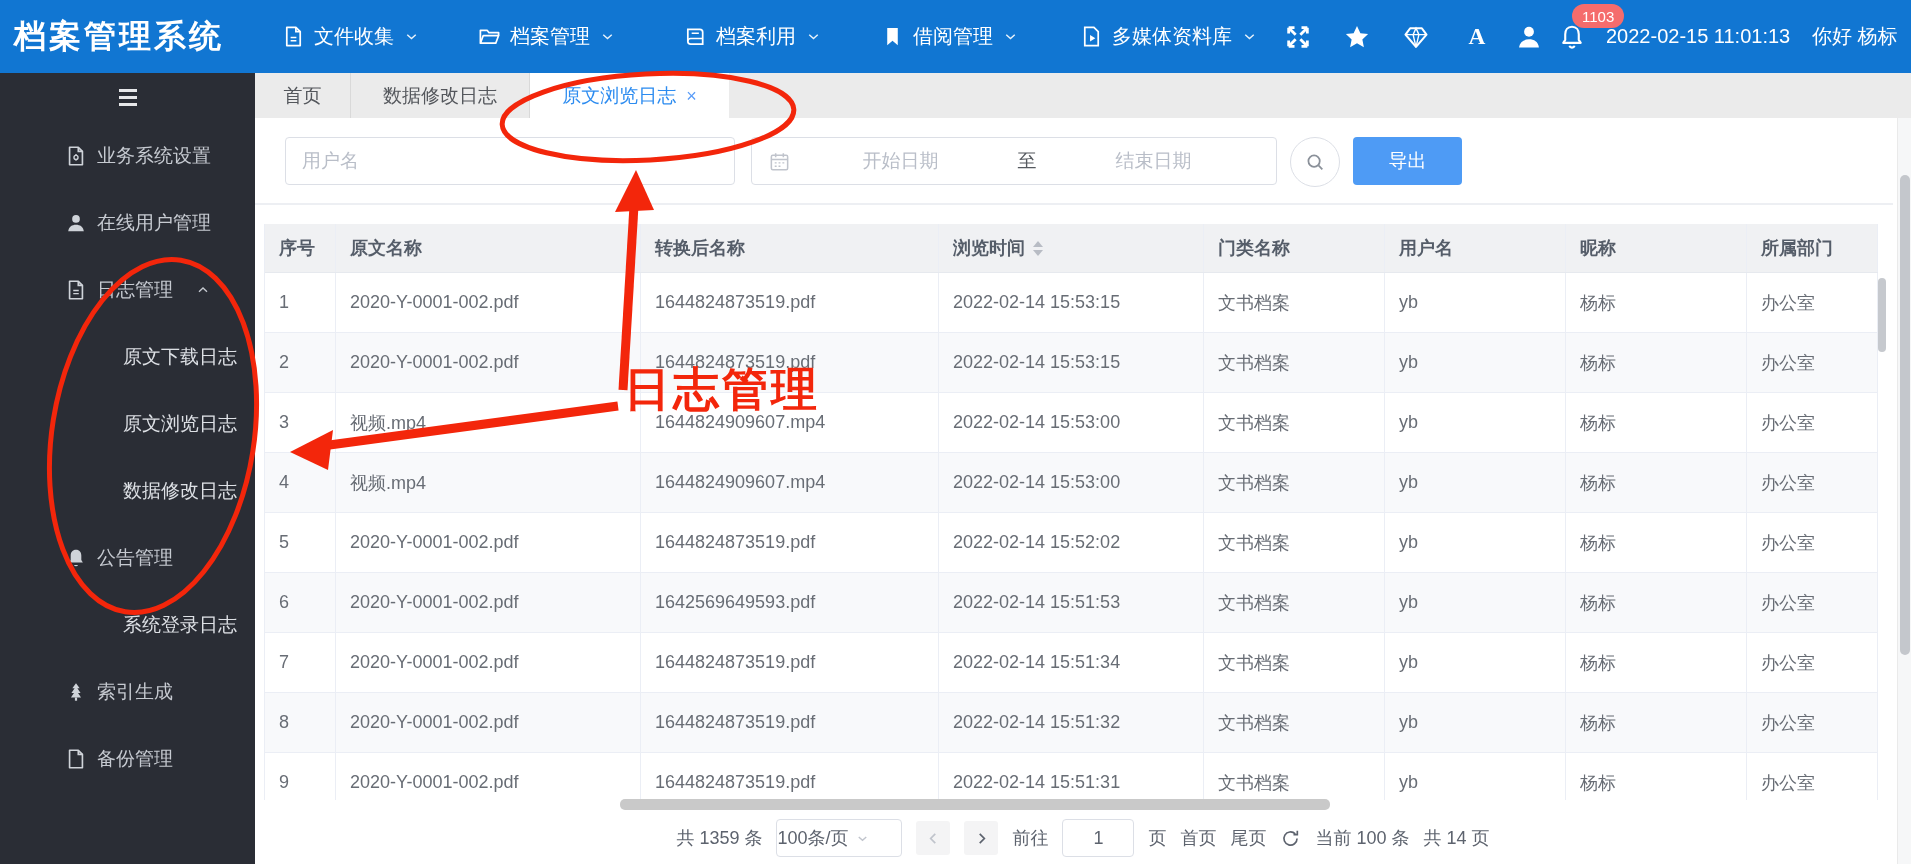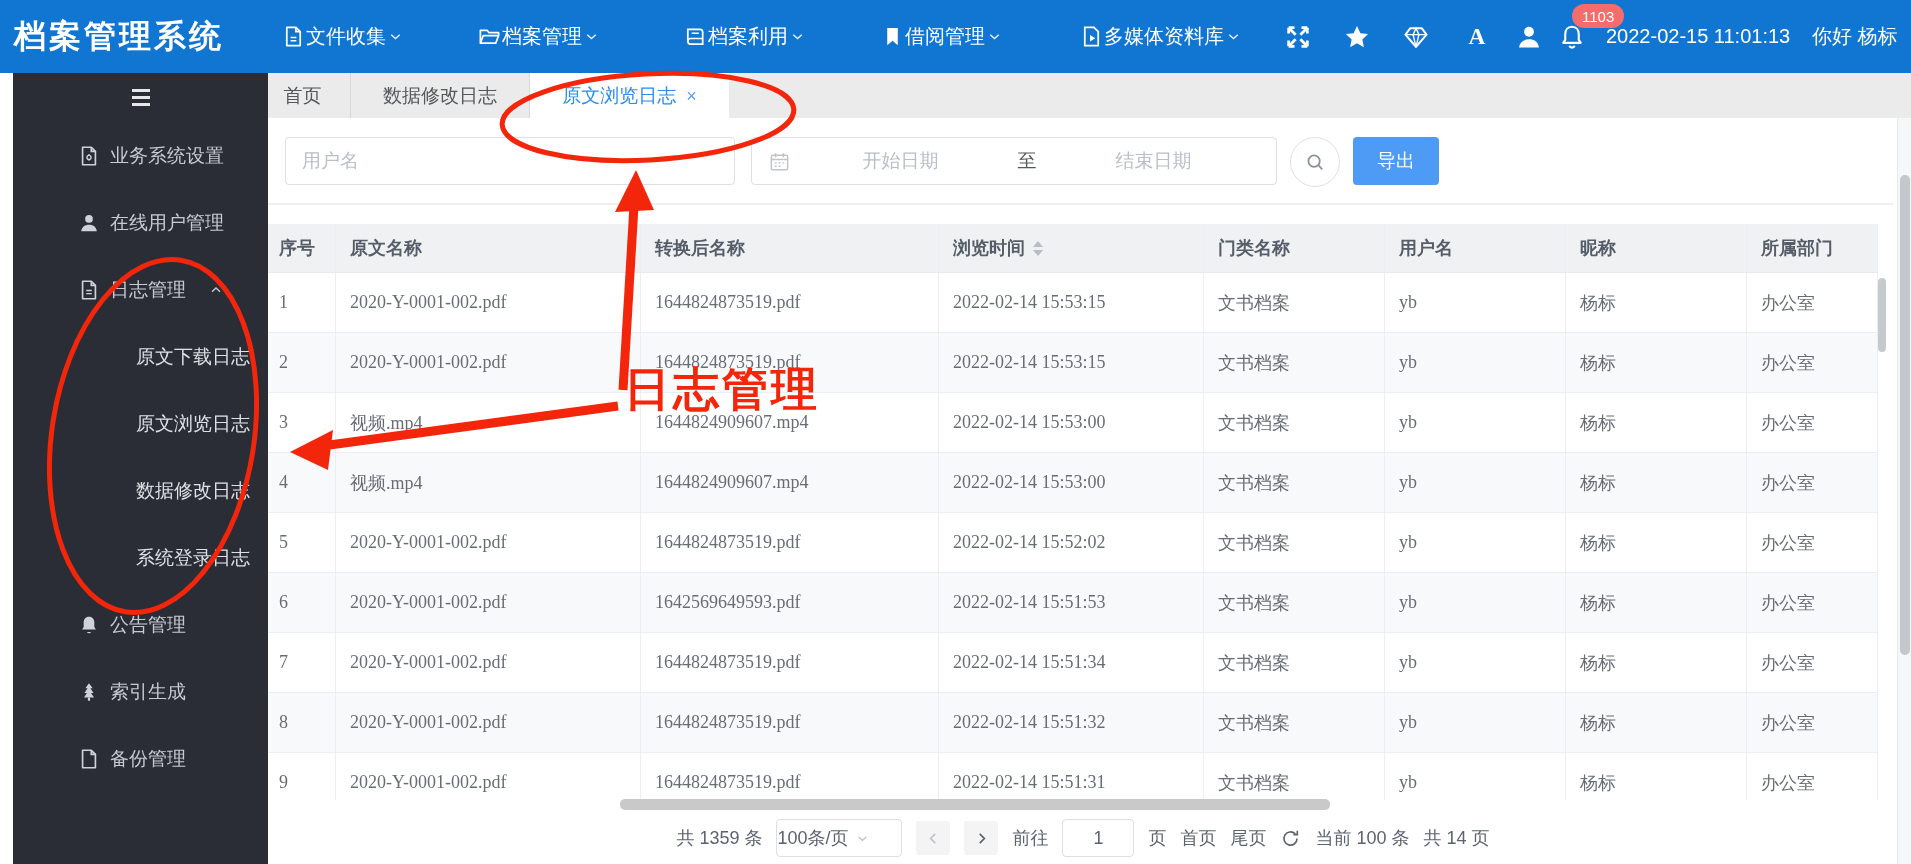--- a/index.html
+++ b/index.html
@@ -1,30 +1,30 @@
 <!DOCTYPE html>
 <html><head>
 <meta charset="utf-8">
 <style>
   html,body{margin:0;padding:0;width:1911px;height:864px;overflow:hidden;background:#fff;
     font-family:"Liberation Sans","DejaVu Sans",sans-serif;}
   
   .topbar{position:absolute;left:0;top:0;width:1911px;height:73px;background:#1176d2;color:#fff;z-index:5;padding-left:32px;}
   .brand{position:absolute;left:14px;top:0;height:73px;line-height:73px;font-size:32px;font-weight:bold;letter-spacing:3px;}
-  .nav-item{position:absolute;top:0;height:73px;display:flex;align-items:center;gap:1px;font-size:20px;cursor:pointer;}
+  .nav-item{position:absolute;top:0;height:73px;display:flex;align-items:center;gap:9px;font-size:20px;cursor:pointer;}
   .nav-item .icon{width:23px;height:23px;}
   .nav-item .chev{width:17px;height:17px;opacity:.9;}
   .tool{position:absolute;top:23px;width:28px;height:28px;cursor:pointer;}
   .badge{position:absolute;left:1572px;top:4px;height:24px;padding:0 10px;background:#f56c6c;border-radius:13px;
     color:#fff;font-size:15px;line-height:26px;z-index:6;}
   .datetime{position:absolute;left:1606px;top:0;height:73px;line-height:73px;font-size:20px;}
   .greeting{position:absolute;left:1812px;top:0;height:73px;line-height:73px;font-size:20px;}
   .icon svg{width:100%;height:100%;display:block;}
   
-  .sidebar{position:absolute;left:13px;top:73px;width:255px;height:791px;background:#2a2d35;z-index:2;}
+  .sidebar{position:absolute;left:0;top:73px;width:255px;height:791px;background:#2a2d35;z-index:2;}
   .burger{height:49px;display:flex;align-items:center;justify-content:center;flex-direction:column;gap:4px;cursor:pointer;}
   .burger i{display:block;width:18px;height:3px;background:#e6e7e9;}
   .side-item{position:relative;height:67px;display:flex;align-items:center;padding-left:97px;box-sizing:border-box;
     color:#c6cad1;font-size:19px;cursor:pointer;}
   .side-item .s-icon{position:absolute;left:65px;top:50%;margin-top:-11px;width:22px;height:22px;color:#cfd3d9;}
   .side-item .chev{position:absolute;right:44px;top:50%;margin-top:-8px;width:16px;height:16px;}
   .side-item.sub{justify-content:flex-end;padding-left:0;padding-right:18px;color:#dde0e5;}
   
   .tabbar{position:absolute;left:255px;top:73px;width:1656px;height:45px;background:#ebebeb;z-index:1;}
   .tab{position:absolute;top:0;height:45px;display:flex;align-items:center;justify-content:center;gap:10px;
@@ -35,27 +35,27 @@
   .inp{position:absolute;top:137px;height:48px;box-sizing:border-box;border:1px solid #dcdfe6;border-radius:4px;
     background:#fff;display:flex;align-items:center;font-size:19px;color:#b9bec8;}
   .inp-user{left:285px;width:450px;padding-left:16px;}
   .date-box{left:751px;width:526px;padding:0 16px;display:grid;grid-template-columns:26px 1fr 40px 1fr;align-items:center;}
   .date-box .cal{width:23px;height:23px;color:#c0c4cc;}
   .date-box .ph{text-align:center;}
   .date-box .to{color:#55595f;text-align:center;}
   .btn-search{position:absolute;left:1290px;top:137px;width:48px;height:48px;border:1px solid #dcdfe6;border-radius:50%;
     background:#fff;display:flex;align-items:center;justify-content:center;color:#8a9099;cursor:pointer;}
   .btn-search .icon{width:22px;height:22px;}
-  .btn-export{position:absolute;left:1353px;top:137px;width:86px;height:48px;background:#4e9bf5;border-radius:4px;
+  .btn-export{position:absolute;left:1353px;top:137px;width:109px;height:48px;background:#4e9bf5;border-radius:4px;
     color:#fff;font-size:19px;display:flex;align-items:center;justify-content:center;cursor:pointer;}
   .divider{position:absolute;left:255px;top:203px;width:1638px;height:2px;background:#edeff3;}
   
   .table{position:absolute;left:264px;top:224px;width:1614px;height:576px;overflow:hidden;font-size:18px;
     border-left:1px solid #ebeef5;box-sizing:border-box;}
-  .thead,.tr{display:grid;grid-template-columns:71px 305px 298px 265px 181px 181px 181px 131px;font-family:Liberation Serif, serif;}
+  .thead,.tr{display:grid;grid-template-columns:71px 305px 298px 265px 181px 181px 181px 131px;}
   .thead{height:48px;background:#f0f1f3;color:#555d69;font-weight:bold;border-bottom:1px solid #e6e9ee;}
   .tr{height:59px;border-bottom:1px solid #ebeef5;color:#686d75;background:#fff;}
   .tr.stripe{background:#f8f9fb;}
   .cell{display:flex;align-items:center;padding-left:14px;border-right:1px solid #ebeef5;box-sizing:border-box;
     white-space:nowrap;overflow:hidden;}
   .sort{display:flex;flex-direction:column;gap:3px;margin-left:8px;}
   .sort i{display:block;width:0;height:0;border-left:5px solid transparent;border-right:5px solid transparent;}
   .sort .up{border-bottom:6px solid #b8bcc4;}
   .sort .dn{border-top:6px solid #b8bcc4;}
   
@@ -244,31 +244,31 @@
       </div>
       <div class="side-item sub">
         <span>原文下载日志</span>
       </div>
       <div class="side-item sub">
         <span>原文浏览日志</span>
       </div>
       <div class="side-item sub">
         <span>数据修改日志</span>
       </div>
+      <div class="side-item">
+        <span class="icon s-icon">
+          <svg viewBox="0 0 24 24">
+            <path d="M12 3c-3.8 0-5.8 2.8-5.8 6.4v4.9L4.5 17h15l-1.7-2.7V9.4C17.8 5.8 15.8 3 12 3z" fill="currentColor"></path>
+            <path d="M9.8 19.5a2.3 2.3 0 004.4 0z" fill="currentColor"></path>
+          </svg>
+        </span>
+        <span>公告管理</span>
+      </div>
       <div class="side-item sub">
         <span>系统登录日志</span>
-      </div>
-      <div class="side-item">
-        <span class="icon s-icon">
-          <svg viewBox="0 0 24 24">
-            <path d="M12 3c-3.8 0-5.8 2.8-5.8 6.4v4.9L4.5 17h15l-1.7-2.7V9.4C17.8 5.8 15.8 3 12 3z" fill="currentColor"></path>
-            <path d="M9.8 19.5a2.3 2.3 0 004.4 0z" fill="currentColor"></path>
-          </svg>
-        </span>
-        <span>公告管理</span>
       </div>
       <div class="side-item">
         <span class="icon s-icon">
           <svg viewBox="0 0 24 24">
             <path d="M12 2.5L16 8h-2.5l3.5 5h-2.8l3.3 5H6.5l3.3-5H7l3.5-5H8z" fill="currentColor"></path>
             <rect x="10.8" y="18" width="2.4" height="3.5" fill="currentColor"></rect>
           </svg>
         </span>
         <span>索引生成</span>
       </div>

